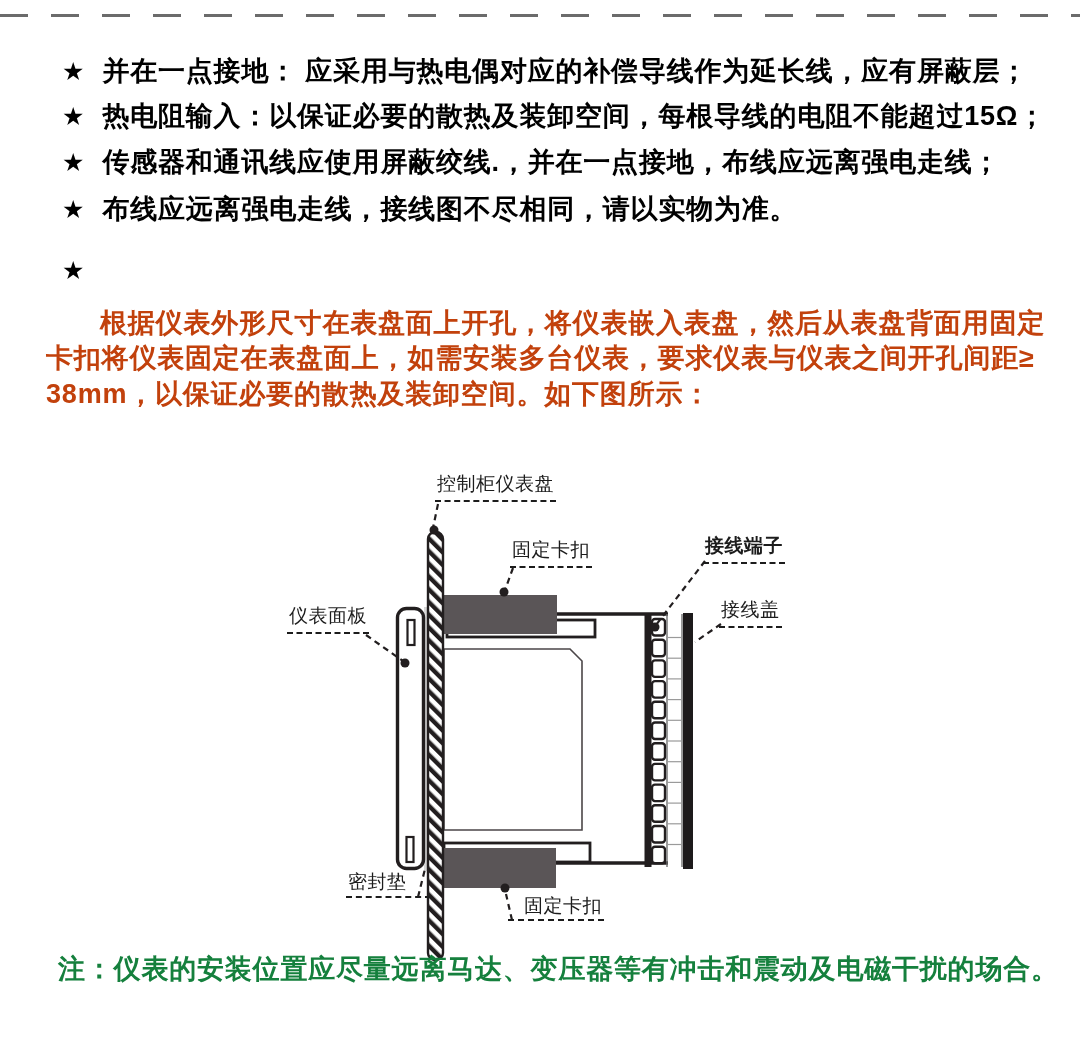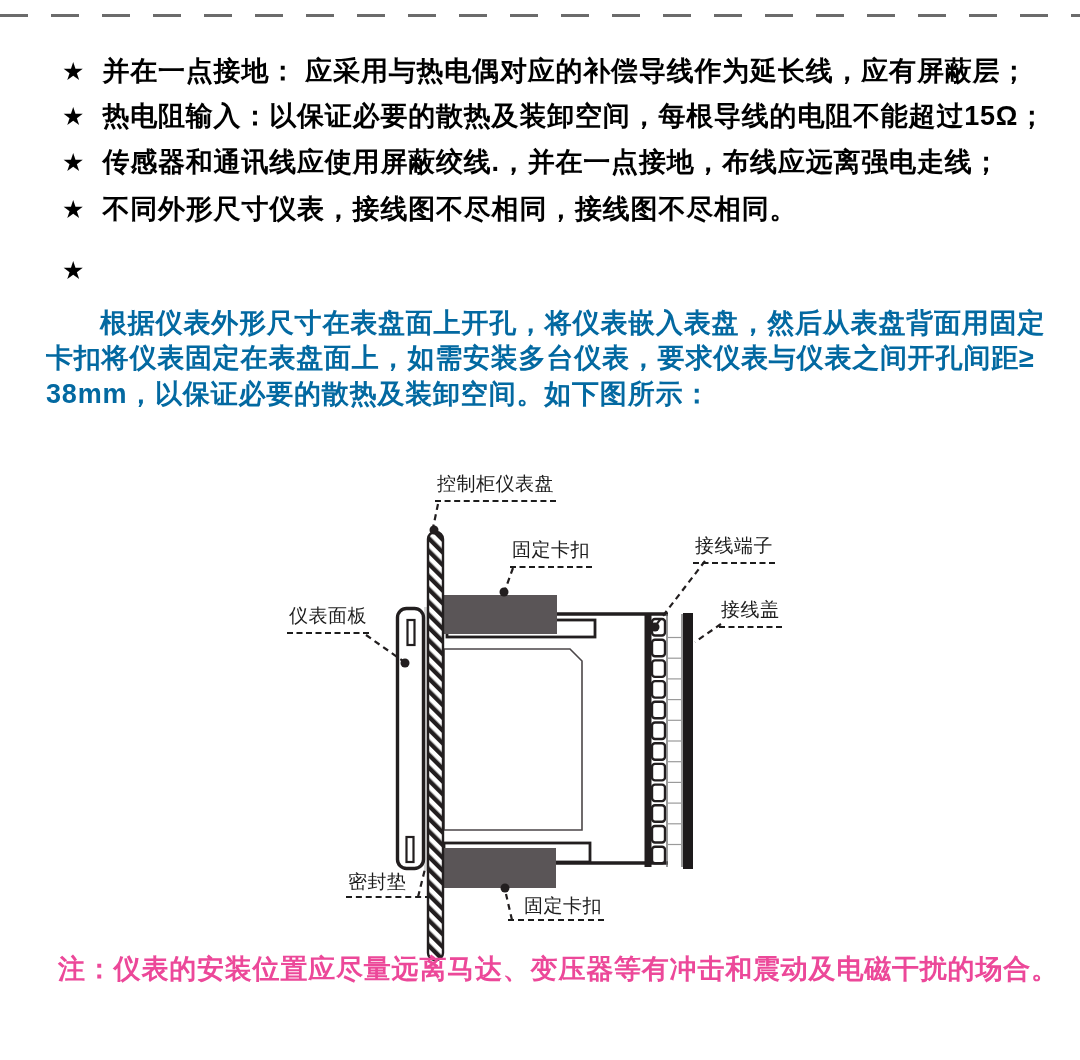--- a/index.html
+++ b/index.html
@@ -18,42 +18,42 @@
   .bullet-row{
     position:absolute;left:62px;
     display:flex;align-items:flex-start;gap:18px;
     font-size:27px;font-weight:700;line-height:32px;letter-spacing:0.8px;
     white-space:nowrap;color:#000;
   }
   .bullet-row .star{font-size:25px;line-height:32px;letter-spacing:0;}
   .para{
     position:absolute;left:46px;top:306px;width:1012px;
     font-size:27px;font-weight:700;line-height:35.3px;letter-spacing:0.8px;
-    color:#0369a1;
+    color:#c2410c;
   }
   .para .pline{white-space:nowrap;}
   .para .pline.indent{padding-left:54px;}
   .note-line{
     position:absolute;left:58px;top:951px;
-    font-size:27px;font-weight:700;letter-spacing:0.8px;white-space:nowrap;color:#ec4899;
+    font-size:27px;font-weight:700;letter-spacing:0.8px;white-space:nowrap;color:#15803d;
   }
   .diagram{
     position:absolute;left:280px;top:432px;width:540px;height:505px;margin-top:37px;
   }
   .diagram svg{position:absolute;left:0;top:0;}
   .dlabel{
     position:absolute;
     font-size:19px;font-weight:400;line-height:22px;letter-spacing:0.5px;
     color:#1c1c1c;white-space:nowrap;
     border-bottom:2.5px dashed #1c1c1c;
     padding:0 2px 5px 2px;
   }
   .dlabel.cabinet{left:155px;top:4px;}
   .dlabel.clip-top{left:230px;top:70px;}
-  .dlabel.terminal{left:413px;top:66px;}
+  .dlabel.terminal{left:423px;top:66px;font-weight:bold;}
   .dlabel.cover{left:439px;top:130px;}
   .dlabel.front{left:7px;top:136px;}
   .dlabel.gasket{left:66px;top:402px;padding-right:24px;line-height:21px;padding-bottom:4px;}
   .dlabel.clip-bottom{left:228px;top:426px;padding-left:16px;line-height:21px;padding-bottom:3px;}
 </style>
 </head>
 <body>
 
 <div class="page">
 
@@ -66,21 +66,21 @@
   <div class="bullet-row" style="top:100px">
     <span class="star">★</span>
     <span>热电阻输入：以保证必要的散热及装卸空间，每根导线的电阻不能超过15Ω；</span>
   </div>
   <div class="bullet-row" style="top:146px">
     <span class="star">★</span>
     <span>传感器和通讯线应使用屏蔽绞线.，并在一点接地，布线应远离强电走线；</span>
   </div>
   <div class="bullet-row" style="top:193px">
     <span class="star">★</span>
-    <span>不同外形尺寸仪表，接线图不尽相同，接线图不尽相同。</span>
+    <span>布线应远离强电走线，接线图不尽相同，请以实物为准。</span>
   </div>
   <div class="bullet-row" style="top:254px">
     <span class="star">★</span>
   </div>
 
   <div class="para">
     <div class="pline indent">根据仪表外形尺寸在表盘面上开孔，将仪表嵌入表盘，然后从表盘背面用固定</div>
     <div class="pline">卡扣将仪表固定在表盘面上，如需安装多台仪表，要求仪表与仪表之间开孔间距≥</div>
     <div class="pline">38mm，以保证必要的散热及装卸空间。如下图所示：</div>
   </div>

